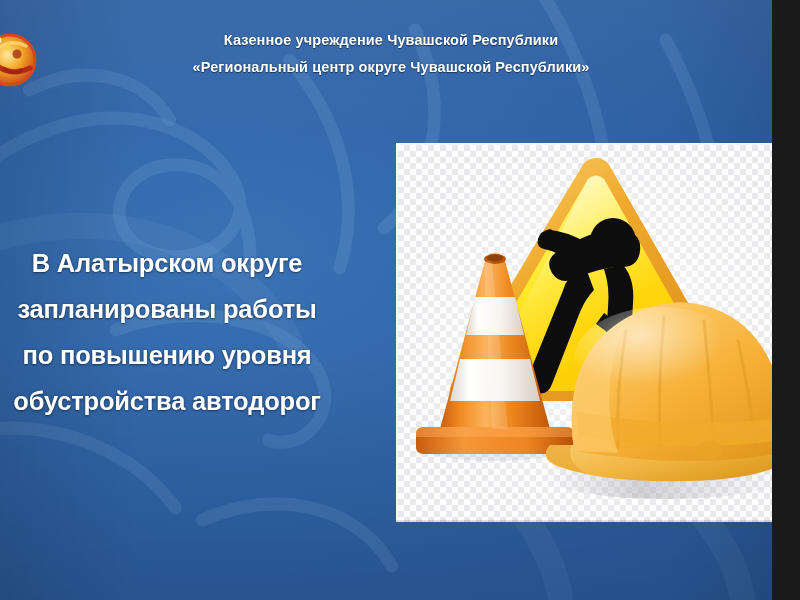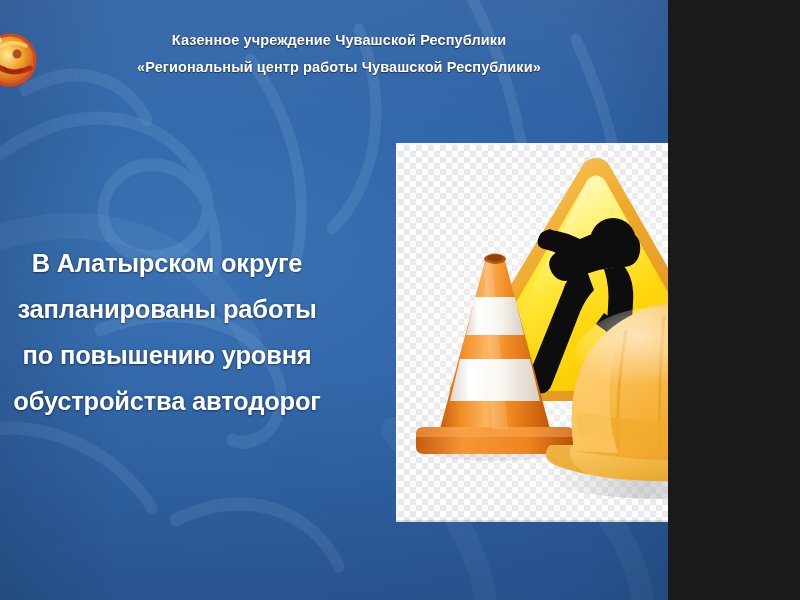--- a/index.html
+++ b/index.html
@@ -3,21 +3,21 @@
 <meta charset="utf-8">
 <title>Slide</title>
 <style>
   html, body {
     margin: 0;
     padding: 0;
     background: #1a1a1a;
   }
   #slide {
     position: relative;
-    width: 668px;
+    width: 772px;
     height: 600px;
     overflow: hidden;
     font-family: "Liberation Sans", "DejaVu Sans", sans-serif;
     background: #2f63a6;
   }
 
   
   .bg-base {
     position: absolute;
     inset: 0;
@@ -179,21 +179,21 @@
       <path d="M12,26 q14,-12 30,-4" fill="none" stroke="#ffd97a" stroke-width="3.5" stroke-linecap="round" opacity=".8"></path>
       <path d="M24,18 l4,8 l-8,0 z" fill="#f6d14a"></path>
       <circle cx="14" cy="16" r="3.5" fill="#ffeec0"></circle>
       <circle cx="33" cy="30" r="4.5" fill="#9e2a14" opacity=".75"></circle>
       <path d="M20,44 q8,8 18,2" fill="none" stroke="#8f2310" stroke-width="3" stroke-linecap="round" opacity=".7"></path>
     </svg>
   </div>
 
   <div class="header">
     <div class="line line1">Казенное учреждение Чувашской Республики</div>
-    <div class="line line2">«Региональный центр работы Чувашской Республики»</div>
+    <div class="line line2">«Региональный центр округе Чувашской Республики»</div>
   </div>
 
   <div class="headline">
     <div class="hl">В Алатырском округе</div>
     <div class="hl">запланированы работы</div>
     <div class="hl">по повышению уровня</div>
     <div class="hl">обустройства автодорог</div>
   </div>
 
   <div class="picture-panel">

